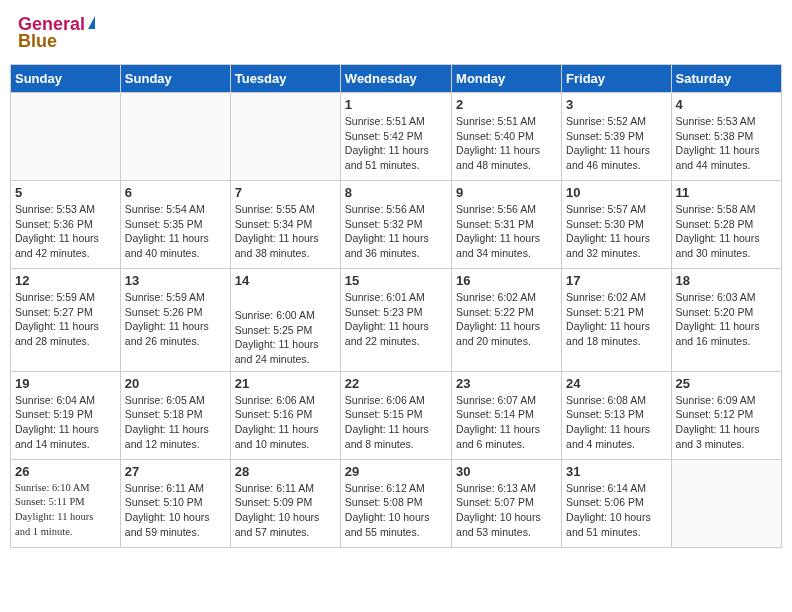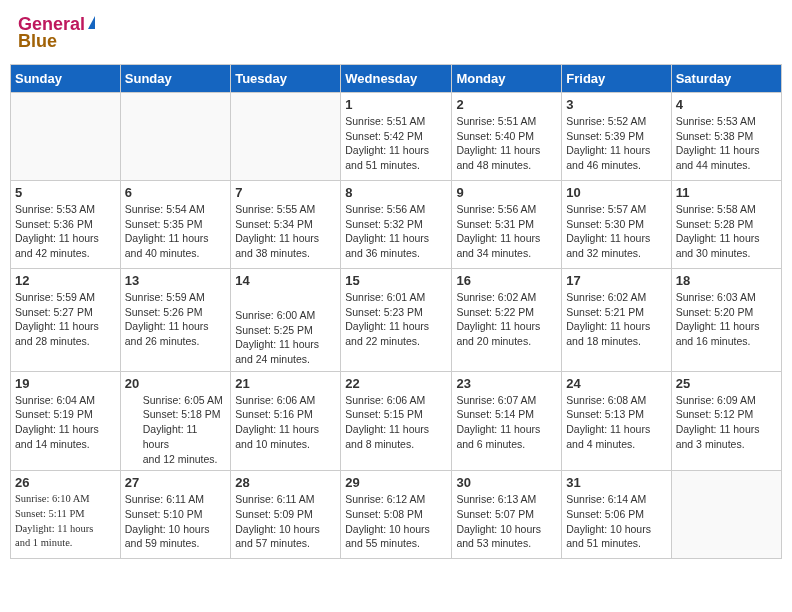--- a/index.html
+++ b/index.html
@@ -243,21 +243,21 @@
       <tr class="week-row">
         <td>
           <div class="day-num">19</div>
           <div class="day-detail" style="white-space: pre-line;">Sunrise: 6:04 AM
 Sunset: 5:19 PM
 Daylight: 11 hours
 and 14 minutes.</div>
         </td>
         <td>
           <div class="day-num">20</div>
-          <div class="day-detail" style="white-space: pre-line; margin-left: 18px;">Sunrise: 6:05 AM
+          <div class="day-detail" style="white-space: pre-line;">Sunrise: 6:05 AM
 Sunset: 5:18 PM
 Daylight: 11 hours
 and 12 minutes.</div>
         </td>
         <td>
           <div class="day-num">21</div>
           <div class="day-detail" style="white-space: pre-line;">Sunrise: 6:06 AM
 Sunset: 5:16 PM
 Daylight: 11 hours
 and 10 minutes.</div>

